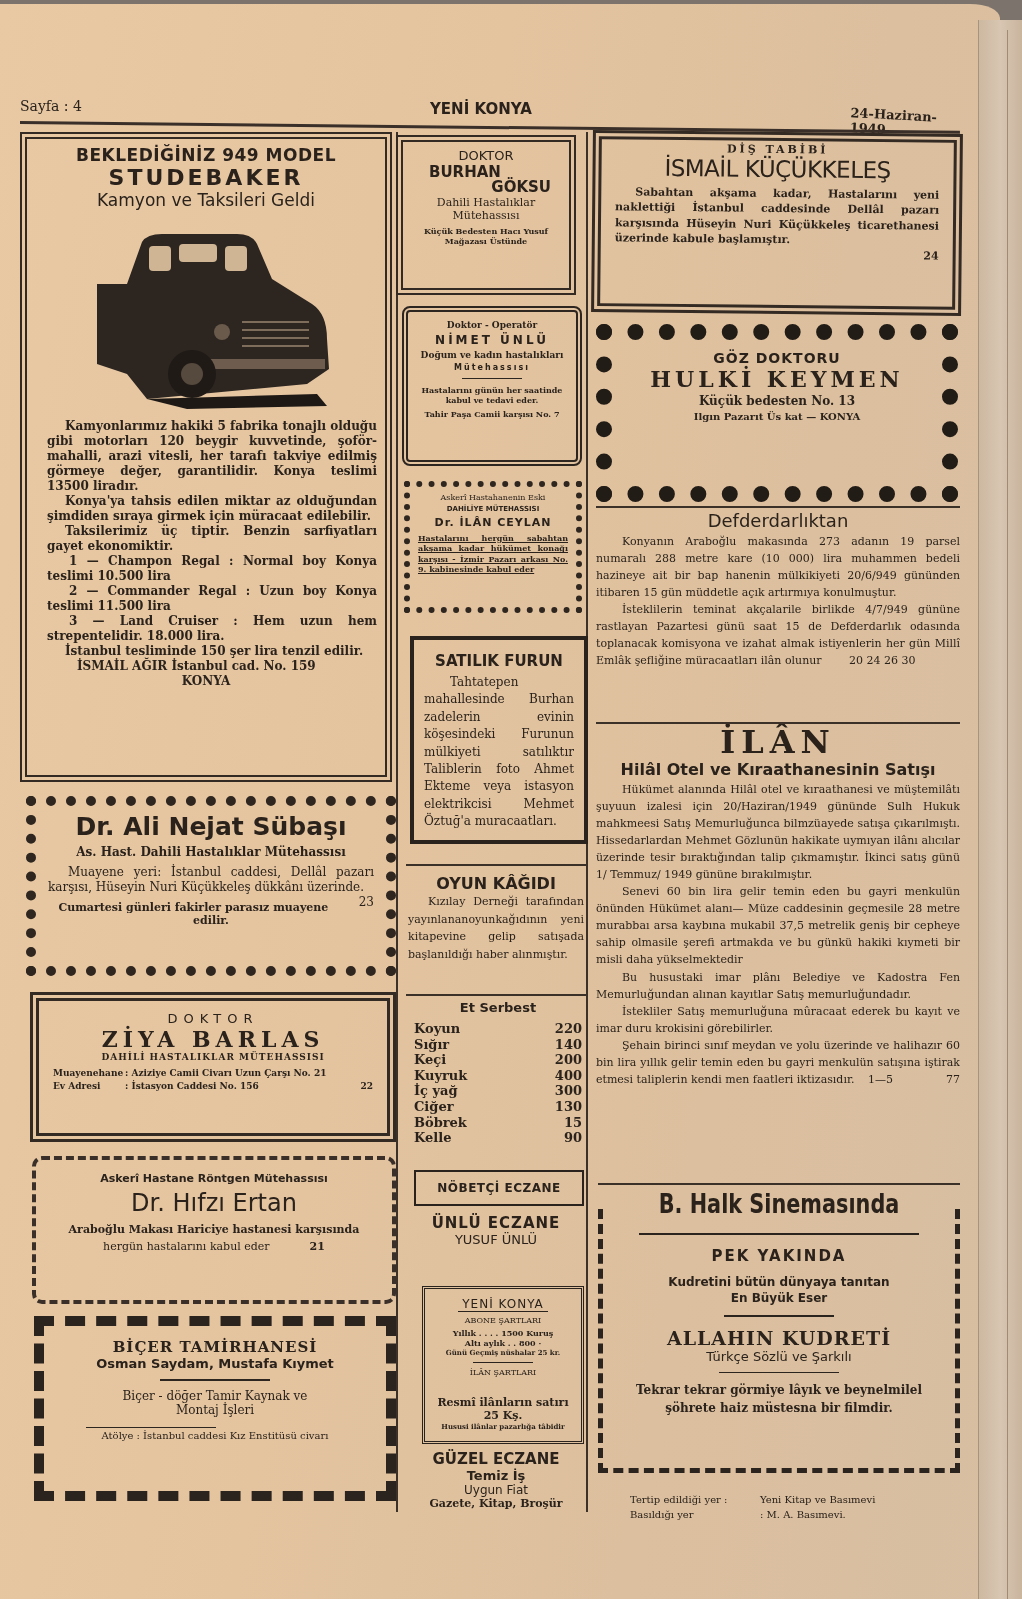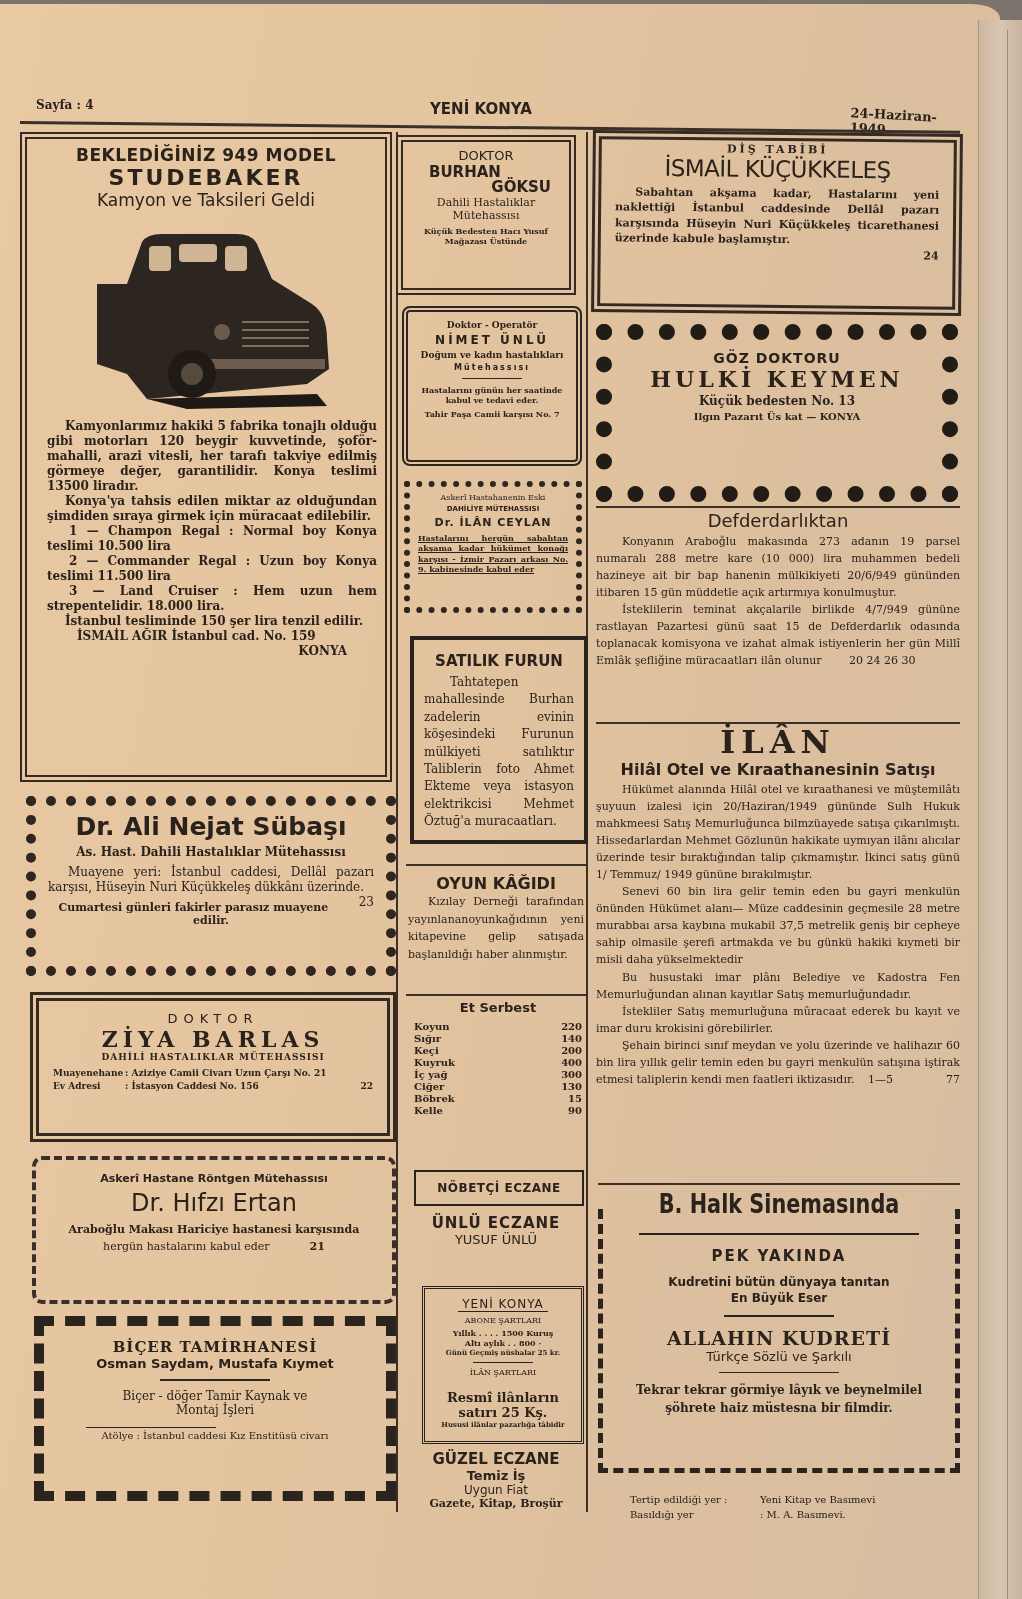--- a/index.html
+++ b/index.html
@@ -18,21 +18,21 @@
   .page-edge {
     position: absolute; right: 0; top: 20px; width: 44px; height: 1579px;
     background: linear-gradient(90deg, #cdb8a1, #d8c6b2 50%, #c9b49e);
     border-left: 1px solid #a8937c;
   }
   .page-edge2 {
     position: absolute; right: 14px; top: 30px; width: 1px; height: 1569px;
     background: #9f8b76;
   }
   .masthead { position: absolute; left: 20px; top: 92px; width: 940px; height: 24px; }
-  .masthead .pg { position: absolute; left: 16px; top: 2px; font-size: 12px; font-weight: bold; font-family: "DejaVu Serif", serif; }
+  .masthead .pg { position: absolute; left: 0; top: 2px; font-size: 14px; font-weight: normal; font-family: "DejaVu Serif", serif; }
   .masthead .title { position: absolute; left: 410px; top: 4px; font-size: 15px; font-weight: bold; font-family: "DejaVu Sans", sans-serif; }
   .masthead .date { position: absolute; left: 830px; top: 12px; font-size: 13px; font-weight: bold; transform: rotate(3deg); }
   .rule { position: absolute; left: 20px; top: 117px; width: 940px; height: 3px; background: #3a3029; transform: rotate(0.6deg); transform-origin: left; }
 
   .box { position: absolute; }
   .frame-dash { border: 6px solid #332a23; border-style: double; }
   .frame-thick { border: 7px dashed #2b231d; }
   .frame-chain { border: 8px dotted #2e261f; }
   .inner { position: absolute; inset: 0; padding: 6px 10px; text-align: center; }
   .serif { font-family: "DejaVu Serif", serif; }
@@ -45,21 +45,21 @@
   p { line-height: 1.25; }
 
   
   .stud-h1 { font-family: "DejaVu Sans", sans-serif; font-weight: 900; font-size: 17px; letter-spacing: 0.5px; margin-top: 6px; color: #2b221c; }
   .stud-h2 { font-family: "DejaVu Sans", sans-serif; font-weight: 900; font-size: 22px; letter-spacing: 3px; }
   .stud-h3 { font-family: "DejaVu Sans", sans-serif; font-size: 17px; }
   .truck { position: absolute; left: 60px; top: 95px; width: 245px; height: 175px; }
   .stud-body { position: absolute; left: 20px; top: 280px; width: 330px; font-size: 12px; font-weight: bold; line-height: 1.3; text-align: justify; }
   .stud-body p { text-indent: 18px; }
   .stud-body .li { text-indent: 22px; }
-  .table-et { width: 100%; border-collapse: collapse; font-size: 10px; font-weight: bold; }
+  .table-et { width: 100%; border-collapse: collapse; font-size: 13px; font-weight: bold; }
   .table-et td { padding: 0 2px; line-height: 1.2; }
   .table-et td.v { text-align: right; }
 </style>
 </head>
 <body>
 
 <div class="page">
 
   <div class="masthead">
     <span class="pg">Sayfa : 4</span>
@@ -90,26 +90,27 @@
         </g>
       <rect x="120" y="125" width="118" height="10" fill="#6e5d4e"></rect>
       <circle cx="105" cy="140" r="24" fill="#1f1a16"></circle>
         <circle cx="105" cy="140" r="11" fill="#56493d"></circle>
       <circle cx="135" cy="98" r="8" fill="#6a5a4b"></circle>
       <path d="M60 165 L230 160 L240 172 L100 175 Z" fill="#1e1915"></path>
     </svg>
     <div class="stud-body">
       <p>Kamyonlarımız hakiki 5 fabrika tonajlı olduğu gibi motorları 120 beygir kuvvetinde, şoför-mahalli, arazi vitesli, her tarafı takviye edilmiş görmeye değer, garantilidir. Konya teslimi 13500 liradır.</p>
       <p>Konya'ya tahsis edilen miktar az olduğundan şimdiden sıraya girmek için müracaat edilebilir.</p>
+      <p>Taksilerimiz üç tiptir. Benzin sarfiyatları gayet ekonomiktir.</p>
       <p class="li"><span>1 — Champon Regal : Normal boy Konya teslimi</span> <span>10.500 lira</span></p>
       <p class="li"><span>2 — Commander Regal : Uzun boy Konya teslimi</span> <span>11.500 lira</span></p>
       <p class="li"><span>3 — Land Cruiser : Hem uzun hem strepentelidir.</span> <span>18.000 lira.</span></p>
       <p>İstanbul tesliminde 150 şer lira tenzil edilir.</p>
       <p style="text-indent:30px;">İSMAİL AĞIR İstanbul cad. No. 159</p>
-      <p style="text-align:right; padding-right:30px;">KONYA</p>
+      <p style="text-align:center; padding-right:30px;">KONYA</p>
     </div>
   </div>
 
   <div class="box frame-chain" style="left:26px; top:792px; width:370px; height:180px; border-width:10px;">
     <div class="inner" style="padding:6px 12px;">
       <div class="sans bold" style="font-size:25px;">Dr. Ali Nejat Sübaşı</div>
       <div class="serif bold t12" style="margin-top:4px;">As. Hast. Dahili Hastalıklar Mütehassısı</div>
       <p class="serif t12 just" style="margin-top:6px; text-indent:20px;"><span>Muayene yeri: İstanbul caddesi, Dellâl pazarı karşısı, Hüseyin Nuri Küçükkeleş dükkânı üzerinde.</span> <span style="float:right">23</span></p>
       <div class="serif bold t11" style="margin-top:6px;text-align:center;">Cumartesi günleri fakirler parasız muayene edilir.</div>
     </div>
@@ -243,21 +244,21 @@
 
   <div class="box" style="left:422px; top:1282px; width:162px; height:158px; border:3px double #2a231d;">
     <div class="inner" style="padding:4px 4px;">
       <div class="sans t12" style="letter-spacing:1px; border-bottom:1px solid #2a231d; display:inline-block; padding:0 4px;">YENİ KONYA</div>
       <div class="serif t8" style="margin-top:4px;">ABONE ŞARTLARI</div>
       <div class="serif bold t8" style="margin-top:3px;text-align:center;">Yıllık . . . . 1500 Kuruş</div>
       <div class="serif bold t8">Altı aylık . . 800 ·</div>
       <div class="serif bold" style="font-size:7px;">Günü Geçmiş nüshalar 25 kr.</div>
       <div style="width:60px; height:1px; background:#2a231d; margin:5px auto;"></div>
       <div class="serif t8">İLÂN ŞARTLARI</div>
-      <div class="serif bold" style="font-size:13px; margin-top:13px;">Resmî ilânların satırı 25 Kş.</div>
+      <div class="serif bold" style="font-size:11px; margin-top:19px;">Resmî ilânların satırı 25 Kş.</div>
       <div class="serif bold" style="font-size:7px;">Hususi ilânlar pazarlığa tâbidir</div>
     </div>
   </div>
 
   <div class="box" style="left:406px; top:1446px; width:180px; text-align:center;">
     <div class="sans bold" style="font-size:15px;">GÜZEL ECZANE</div>
     <div class="sans bold t13">Temiz İş</div>
     <div class="sans t12">Uygun Fiat</div>
     <div class="serif bold t11">Gazete, Kitap, Broşür</div>
   </div>

